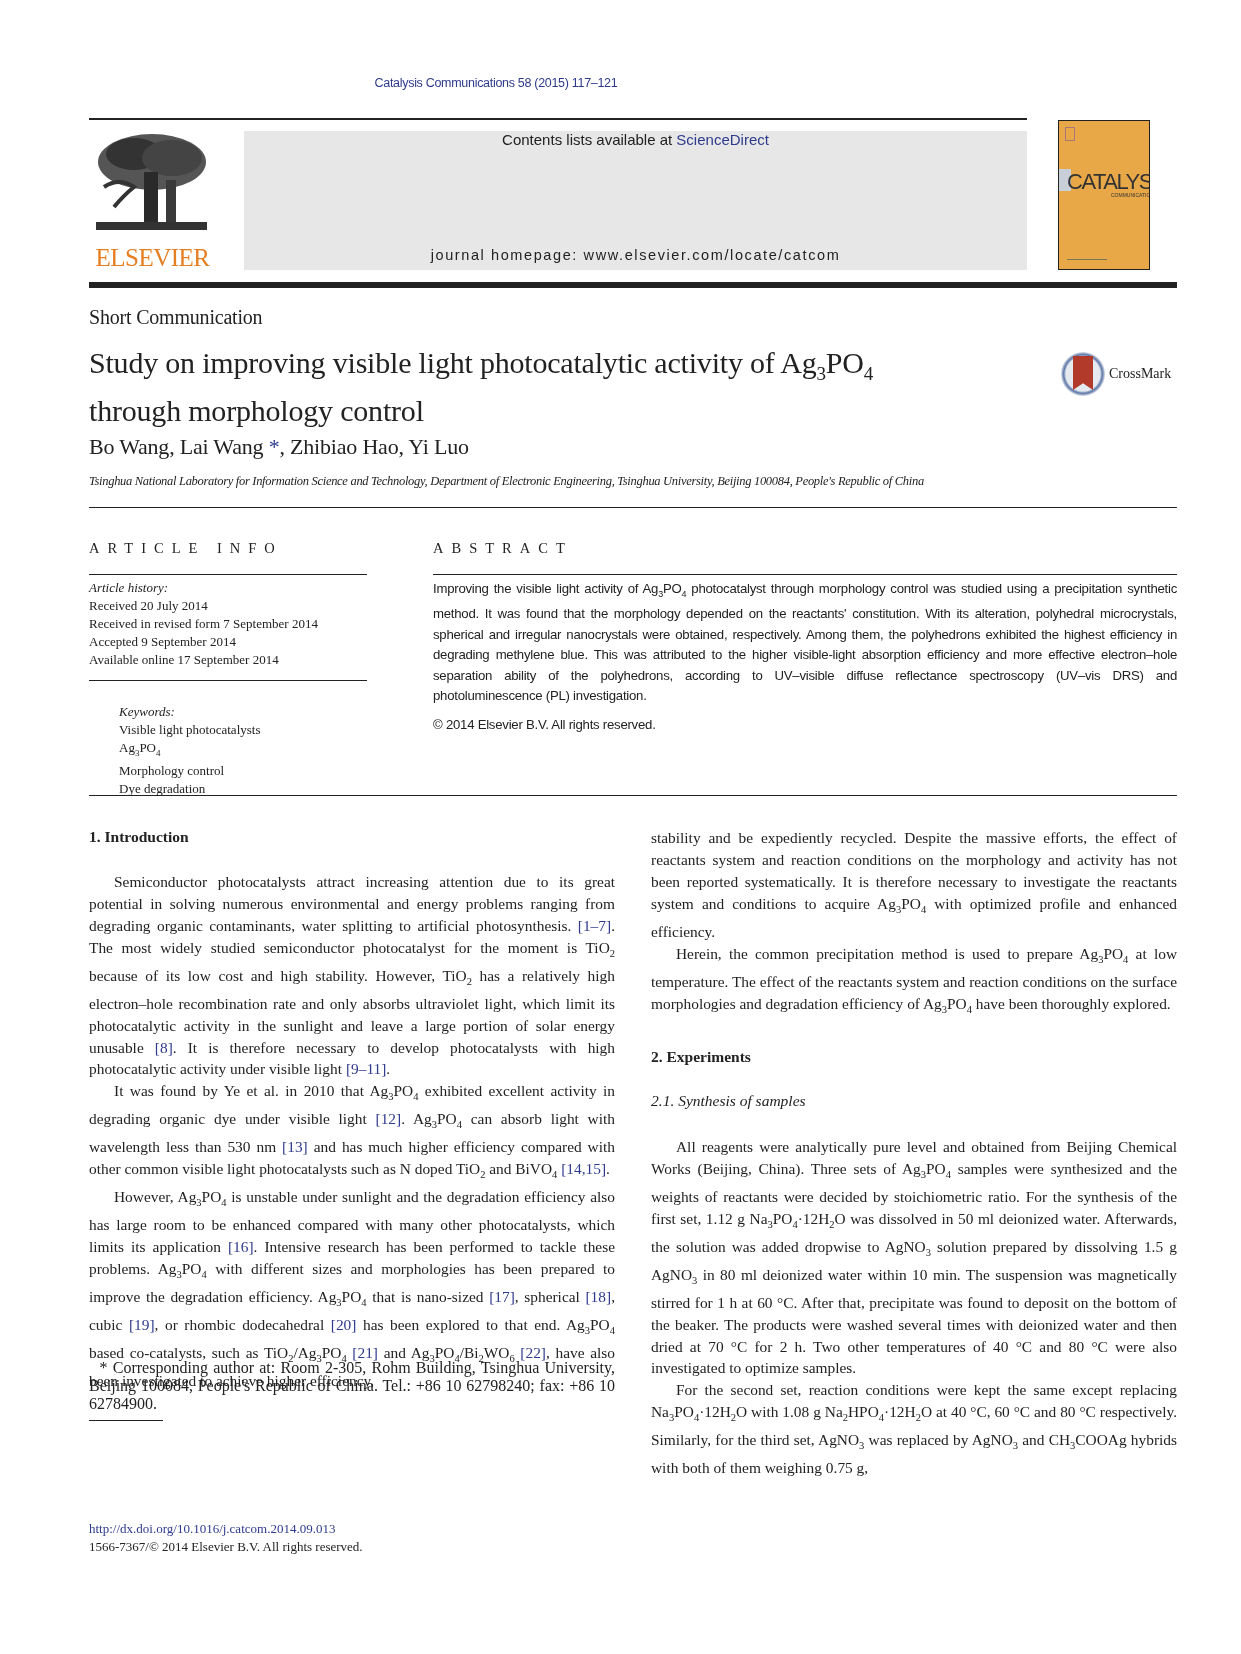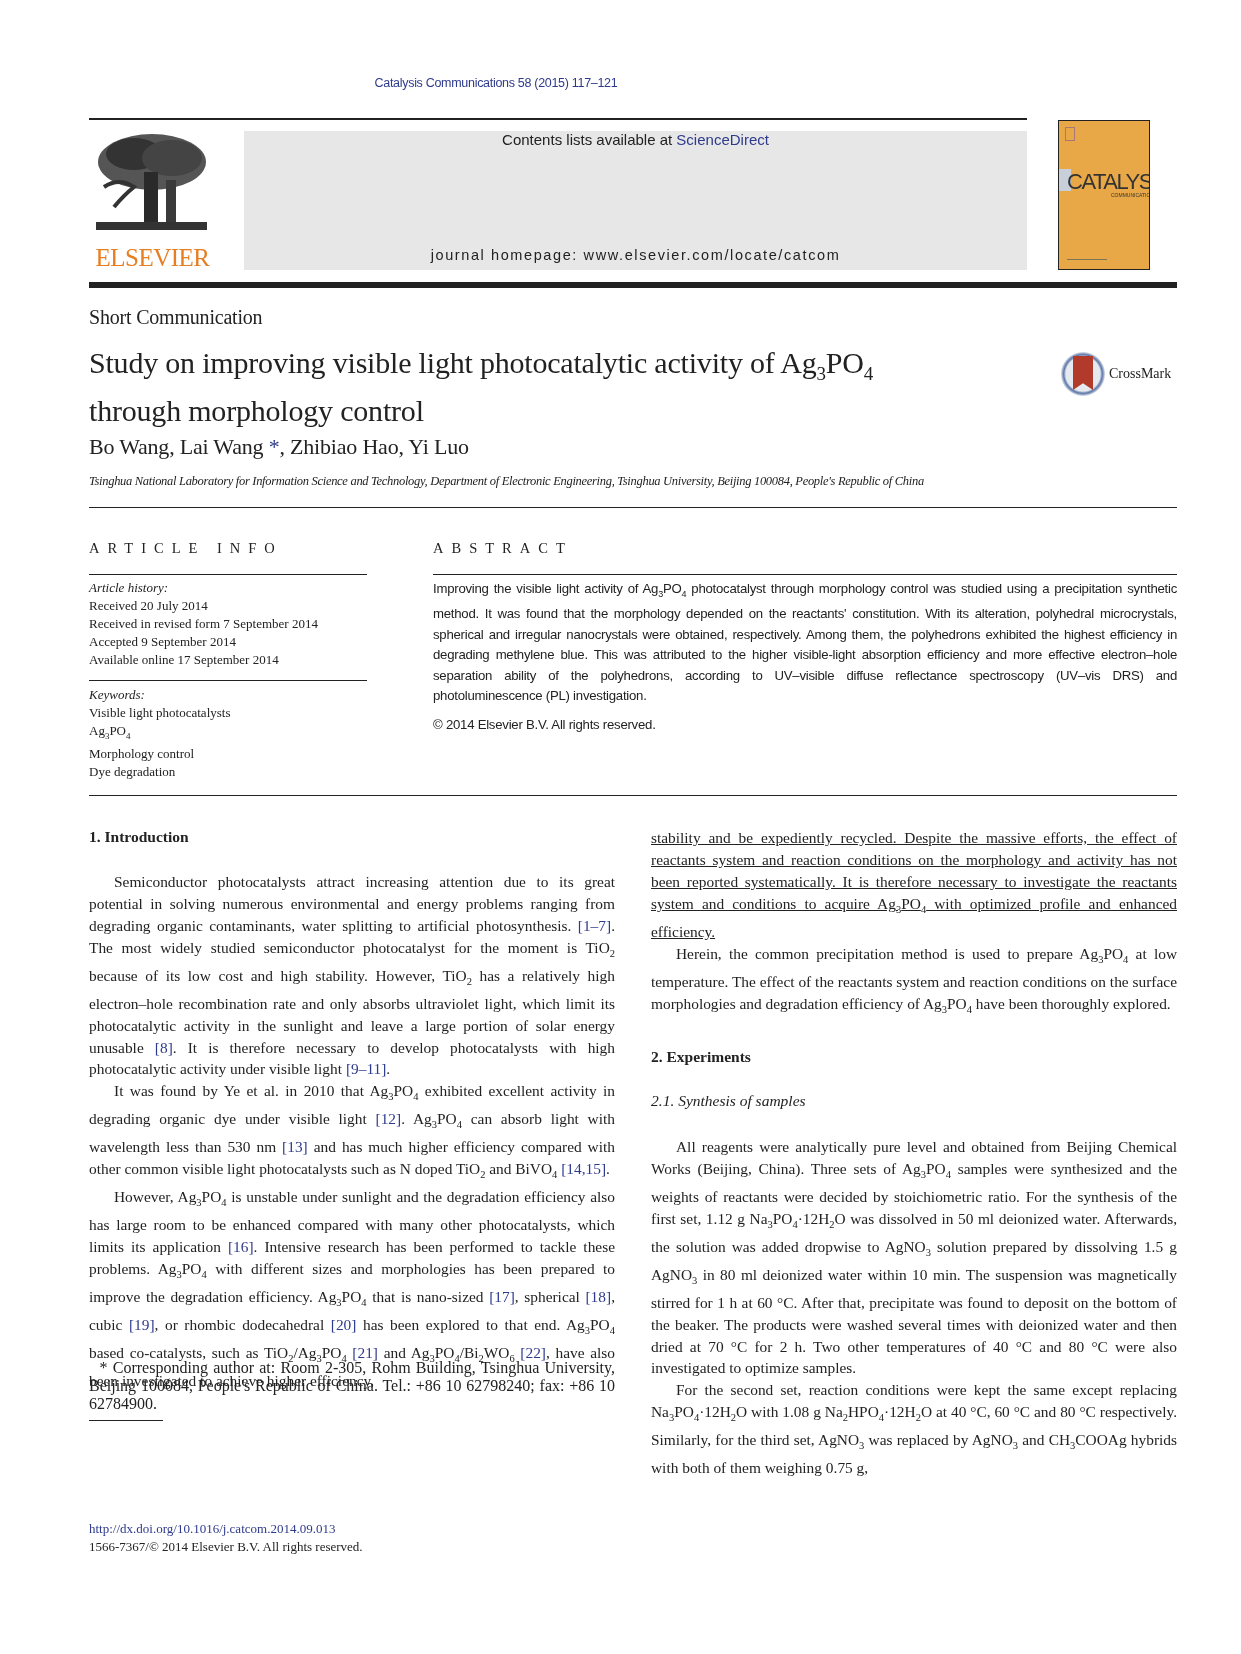--- a/index.html
+++ b/index.html
@@ -45,32 +45,32 @@
   .sec-head { font-size: 14.5px; letter-spacing: 8px; color: #222; }
   .info-head { left: 89px; top: 540px; }
   .abstract-head { left: 433px; top: 540px; }
   .info-rule1 { left: 89px; top: 574px; width: 278px; height: 1px; background: #222; }
   .info-rule2 { left: 89px; top: 680px; width: 278px; height: 1px; background: #222; }
   .abstract-rule { left: 433px; top: 574px; width: 744px; height: 1px; background: #222; }
 
   .info-block { left: 89px; width: 280px; font-size: 13px; line-height: 18px; color: #222; }
   .info-block .lab { font-style: italic; }
   .history { top: 579px; }
-  .keywords { top: 686px; }
+  .keywords { top: 703px; margin-left: 30px; }
   .info-block sub { font-size: 9px; }
 
   .abstract-text { left: 433px; top: 579px; width: 744px; font-family: "Liberation Sans", sans-serif; font-size: 13.2px; line-height: 20.5px; color: #222; text-align: justify; letter-spacing: -0.25px; }
   .abstract-text sub { font-size: 9px; }
   .copyright-abs { left: 433px; top: 717px; width: 744px; text-align: left; font-family: "Liberation Sans", sans-serif; font-size: 13.2px; color: #222; letter-spacing: -0.25px; }
 
   .rule-body { left: 89px; top: 795px; width: 1088px; height: 1px; background: #222; }
 
   .col { width: 526px; font-size: 15.4px; line-height: 21.9px; color: #222; text-align: justify; }
   .col p { text-indent: 25px; }
-  .col p.noindent { text-indent: 0; text-decoration: underline; }
+  .col p.noindent { text-indent: 0; }
   .col sub { font-size: 10.5px; }
   .col .ref { color: #2e3a8c; }
   .col-left { left: 89px; top: 871px; }
   .col-right { left: 651px; top: 827px; }
   .h-intro { left: 89px; top: 828px; font-size: 15.5px; font-weight: bold; color: #222; }
   .h-exp { left: 651px; top: 1048px; font-size: 15.5px; font-weight: bold; color: #222; }
   .h-syn { left: 651px; top: 1092px; font-size: 15.5px; font-style: italic; color: #222; }
   .col-right2 { left: 651px; top: 1136px; }
 
   .fn-rule { left: 89px; top: 1420px; width: 74px; height: 1px; background: #222; }

